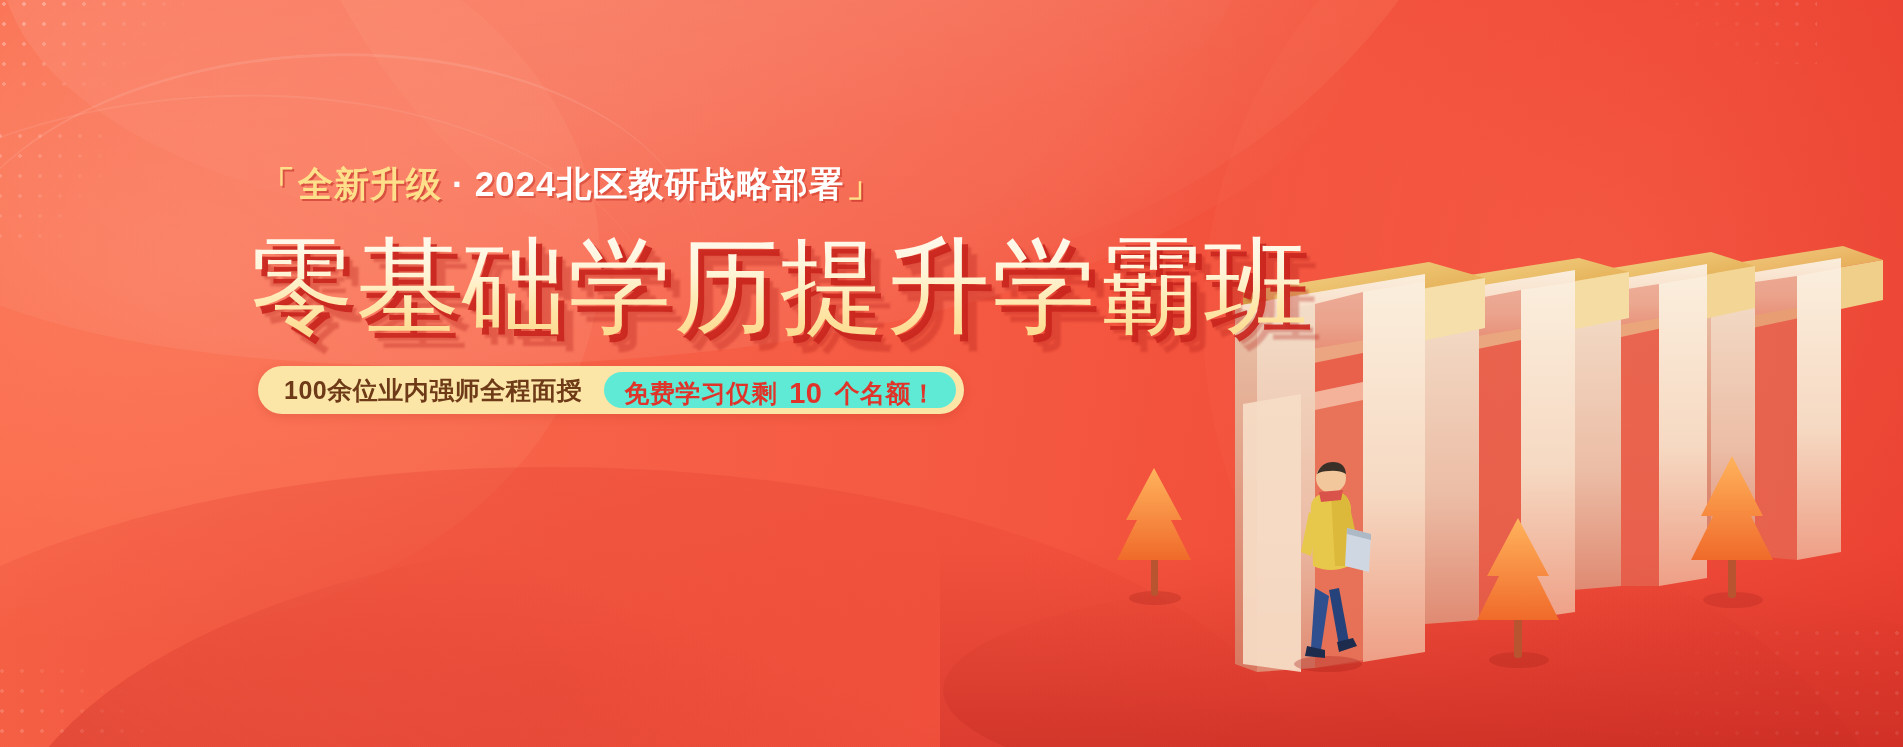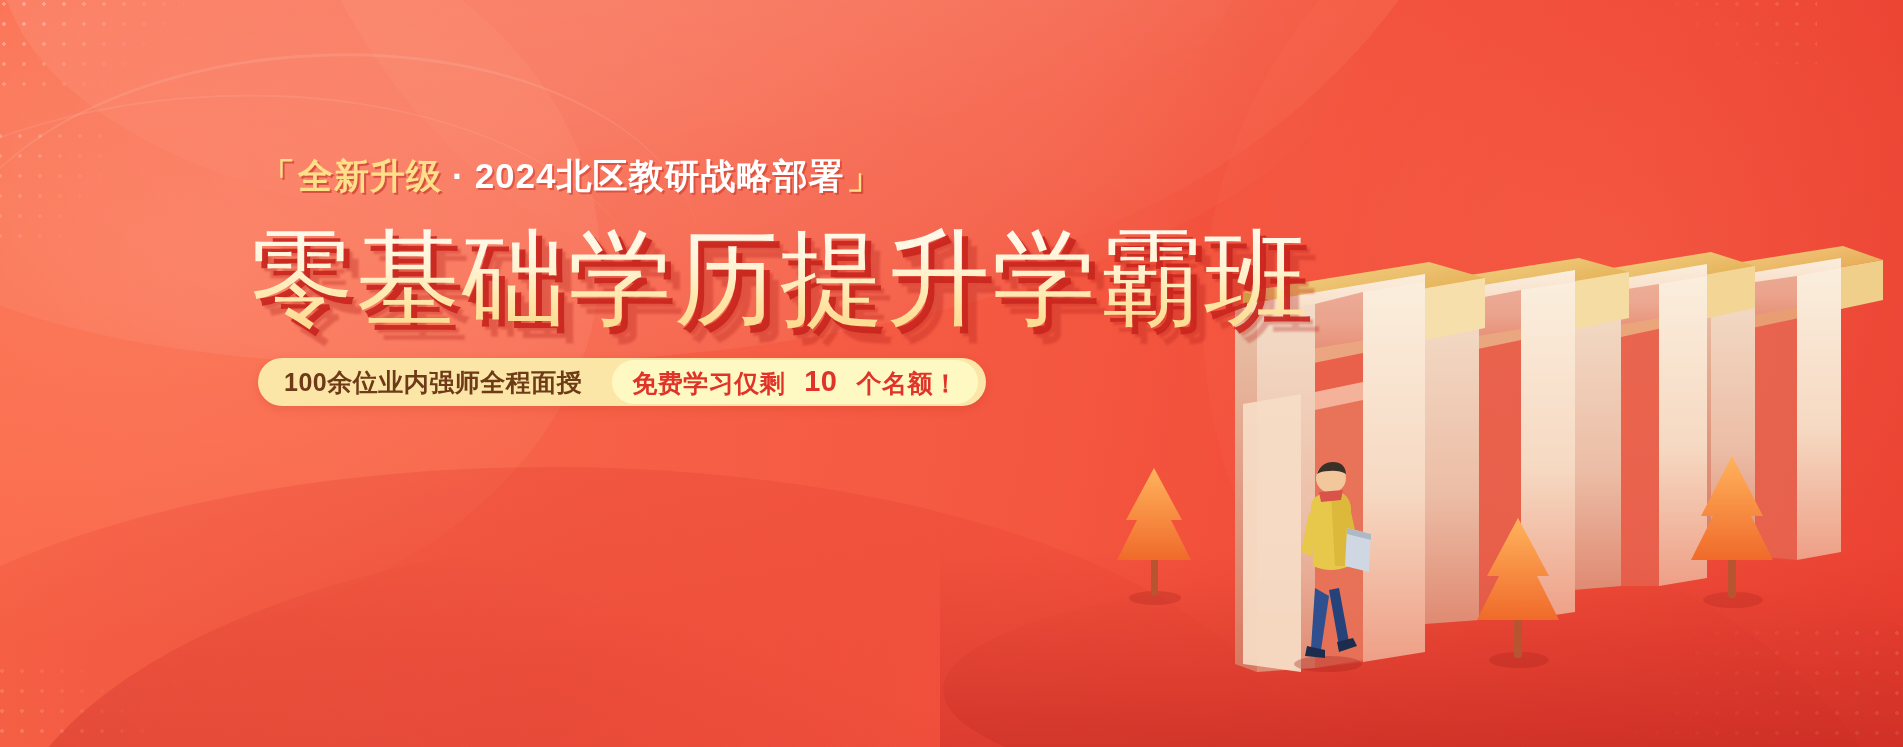--- a/index.html
+++ b/index.html
@@ -92,21 +92,21 @@
     mask-image:linear-gradient(45deg,#000 20%,transparent 80%);}
   .dots-br{right:-4px;bottom:-8px;width:300px;height:132px;opacity:.52;
     background-image:radial-gradient(rgba(255,255,255,.26) 1.9px, transparent 2.1px);
     -webkit-mask-image:linear-gradient(300deg,#000 16%,transparent 82%);
     mask-image:linear-gradient(300deg,#000 16%,transparent 82%);}
   .dots-tr{right:86px;top:-6px;width:150px;height:70px;opacity:.42;
     -webkit-mask-image:linear-gradient(220deg,#000 12%,transparent 80%);
     mask-image:linear-gradient(220deg,#000 12%,transparent 80%);}
 
   
-  #copy{position:absolute;left:0;top:0;width:1100px;height:549px;}
+  #copy{position:absolute;left:0;top:8px;width:1100px;height:549px;}
 
   .subtitle{
     position:absolute;left:258px;top:158px;
     font-size:35px;font-weight:700;letter-spacing:1px;
     white-space:nowrap;line-height:1;
   }
   .subtitle .brk{color:#ffe08a;font-weight:700;margin:0 2px;
     text-shadow:2px 2px 0 rgba(190,40,32,.55);}
   .subtitle .gold{color:#ffe08a;text-shadow:2px 2px 0 rgba(190,40,32,.55);}
   .subtitle .white{color:#ffffff;text-shadow:2px 2px 0 rgba(190,40,32,.45);}
@@ -127,30 +127,30 @@
     position:absolute;left:258px;top:358px;
     display:flex;align-items:center;
     height:48px;
     background:#fbe6a8;
     border-radius:26px;
     padding:0 8px 0 26px;
     box-shadow:0 3px 10px rgba(170,40,30,.18);
   }
   .pill-left{
     font-size:25px;font-weight:700;color:#6e3a17;letter-spacing:.5px;
-    white-space:nowrap;padding-right:30px;line-height:1;
+    white-space:nowrap;padding-right:22px;line-height:1;
   }
   .pill-right{
-    background:#fef9c3;border-radius:22px;
-    padding:7px 20px 8px;
+    background:#5eead4;border-radius:22px;
+    padding:7px 20px 0;
     font-size:25px;font-weight:800;color:#e0342a;letter-spacing:.5px;
     white-space:nowrap;line-height:1;
-    display:flex;align-items:flex-end;
-  }
-  .pill-right .num{font-size:29px;font-weight:900;margin:0 19px;}
+    display:flex;align-items:center;
+  }
+  .pill-right .num{font-size:29px;font-weight:900;margin:0 12px;}
 
   
   #art{position:absolute;right:0;top:0;width:960px;height:747px;}
 </style>
 </head>
 <body>
 
 <div id="banner">
 
   <div class="layer wave-left"></div>

